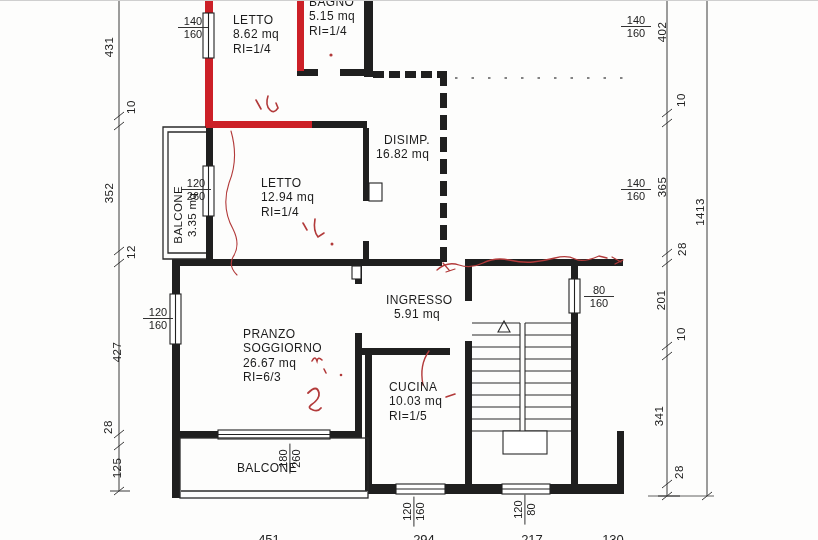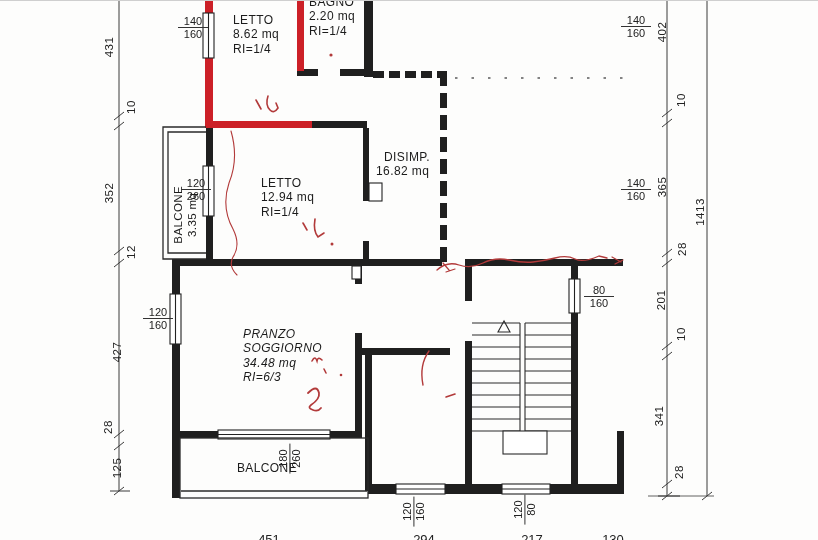--- a/index.html
+++ b/index.html
@@ -190,37 +190,46 @@
   </svg>
 
 
   <div class="room-label" style="left:233px;top:12px;">
     <div>LETTO</div>
       <div>8.62  mq</div>
       <div>RI=1/4</div>
   </div>
   <div class="room-label" style="left:309px;top:-6px;">
     <div>BAGNO</div>
-      <div>2.20  mq</div>
+      <div>5.15  mq</div>
       <div>RI=1/4</div>
   </div>
   <div class="room-label" style="left:261px;top:175px;">
     <div>LETTO</div>
       <div>12.94  mq</div>
       <div>RI=1/4</div>
   </div>
-  <div class="room-label" style="left:376px;top:149px;">
+  <div class="room-label" style="left:376px;top:132px;">
     <div style="padding-left:8px">DISIMP.</div>
       <div>16.82  mq</div>
   </div>
-  <div class="room-label" style="left:243px;top:326px;font-style:italic;">
+  <div class="room-label" style="left:386px;top:292px;">
+    <div>INGRESSO</div>
+      <div style="padding-left:8px">5.91  mq</div>
+  </div>
+  <div class="room-label" style="left:243px;top:326px;">
     <div>PRANZO</div>
       <div>SOGGIORNO</div>
-    <div>34.48  mq</div>
+    <div>26.67  mq</div>
       <div>RI=6/3</div>
+  </div>
+  <div class="room-label" style="left:389px;top:379px;">
+    <div>CUCINA</div>
+      <div>10.03  mq</div>
+      <div>RI=1/5</div>
   </div>
   <div class="room-label rot" style="left:121px;top:200px;width:130px;text-align:center;font-size:11.5px;">
     <div>BALCONE</div>
       <div>3.35  mq</div>
   </div>
   <div class="room-label" style="left:202px;top:460px;width:130px;text-align:center;">
     <div>BALCONE</div>
   </div>
 
   <div class="dimv" style="left:91px;top:40px;">431</div>

